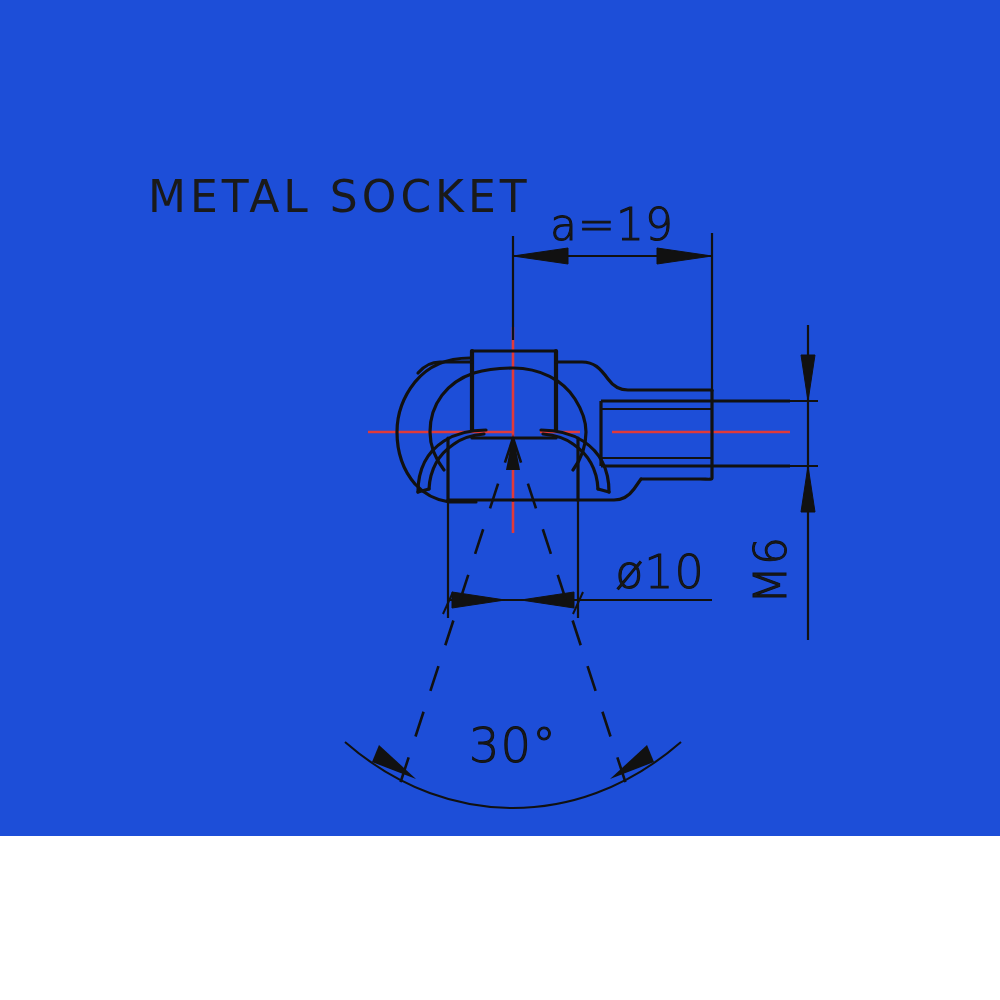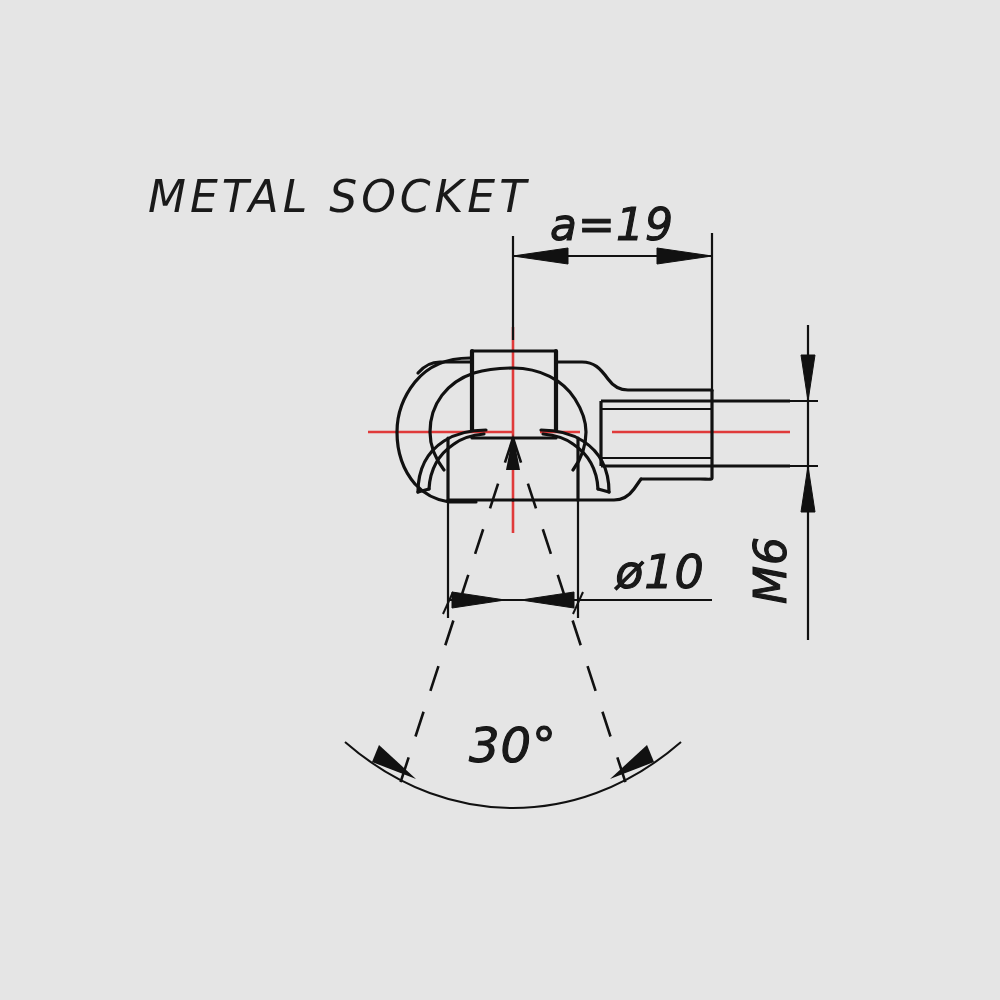--- a/index.html
+++ b/index.html
@@ -9,23 +9,22 @@
   }
   body {
     width: 1000px;
     height: 1000px;
     font-family: "DejaVu Sans", sans-serif;
     overflow: hidden;
   }
   #drawing-root {
     position: relative;
     width: 1000px;
-    height: 1000px;
-    background: #e5e5e5;
-    font-style: italic;
+    height: 836px;
+    background: #1d4ed8;
   }
   svg#cad {
     position: absolute;
     top: 0;
     left: 0;
     width: 1000px;
     height: 1000px;
     display: block;
   }
   .dim-text {

